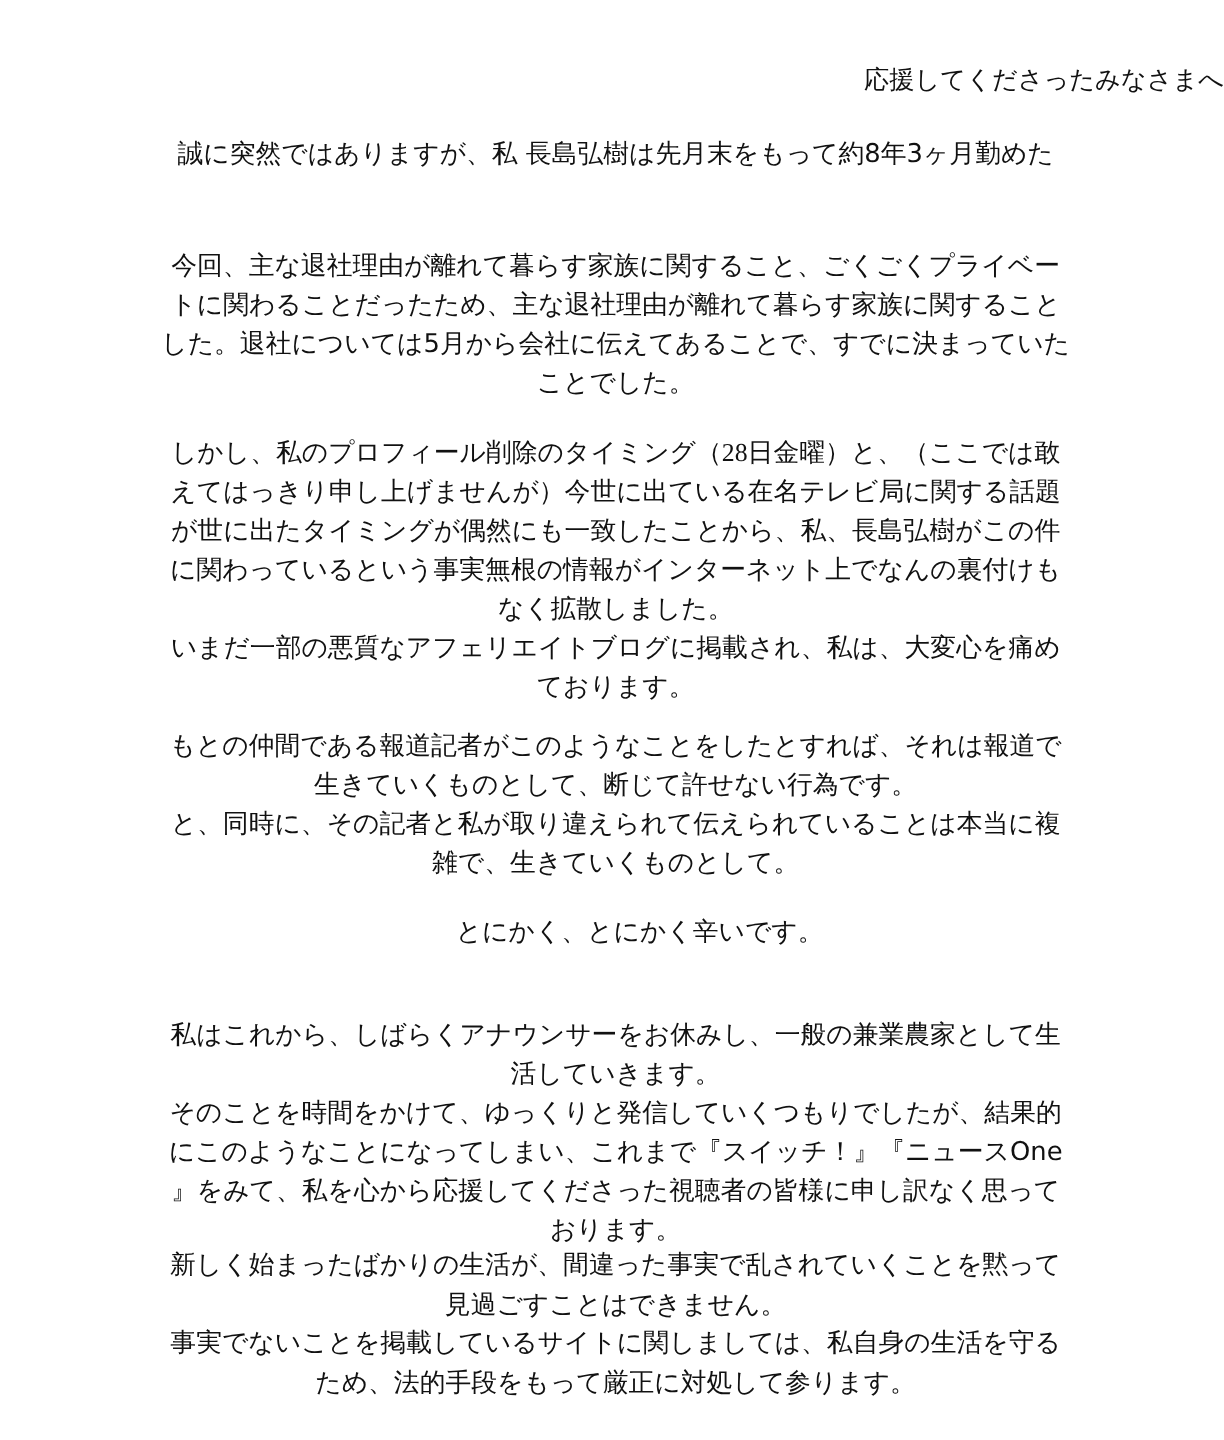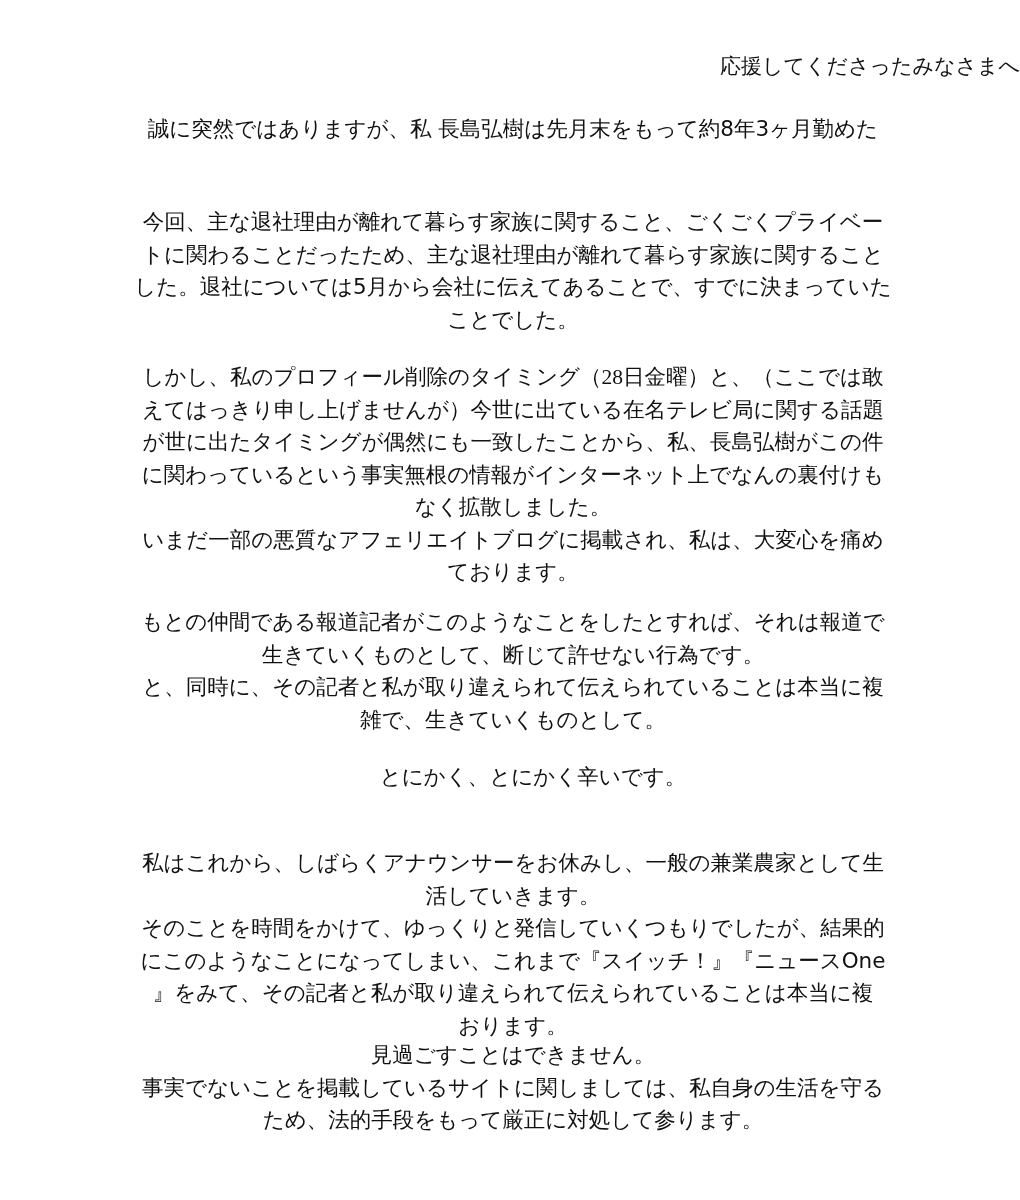--- a/index.html
+++ b/index.html
@@ -70,22 +70,23 @@
         <span class="line">雑で、生きていくものとして。</span>
       </div>
       <div class="para" style="top: 761px; margin-left: 20px;">
         <span class="line">とにかく、とにかく辛いです。</span>
       </div>
       <div class="para" style="top: 823px; margin-top: 24px;">
         <span class="line">私はこれから、しばらくアナウンサーをお休みし、一般の兼業農家として生</span>
         <span class="line">活していきます。</span>
         <span class="line">そのことを時間をかけて、ゆっくりと発信していくつもりでしたが、結果的</span>
         <span class="line">にこのようなことになってしまい、これまで『スイッチ！』『ニュースOne</span>
-        <span class="line">』をみて、その記者と私が取り違えられて伝えられていることは本当に複</span>
+        <span class="line">』をみて、私を心から応援してくださった視聴者の皆様に申し訳なく思って</span>
         <span class="line">おります。</span>
       </div>
       <div class="para" style="top: 1039px;">
+        <span class="line">新しく始まったばかりの生活が、間違った事実で乱されていくことを黙って</span>
         <span class="line">見過ごすことはできません。</span>
         <span class="line">事実でないことを掲載しているサイトに関しましては、私自身の生活を守る</span>
         <span class="line">ため、法的手段をもって厳正に対処して参ります。</span>
       </div>
     </div>
 </div>
 
 </body></html>

